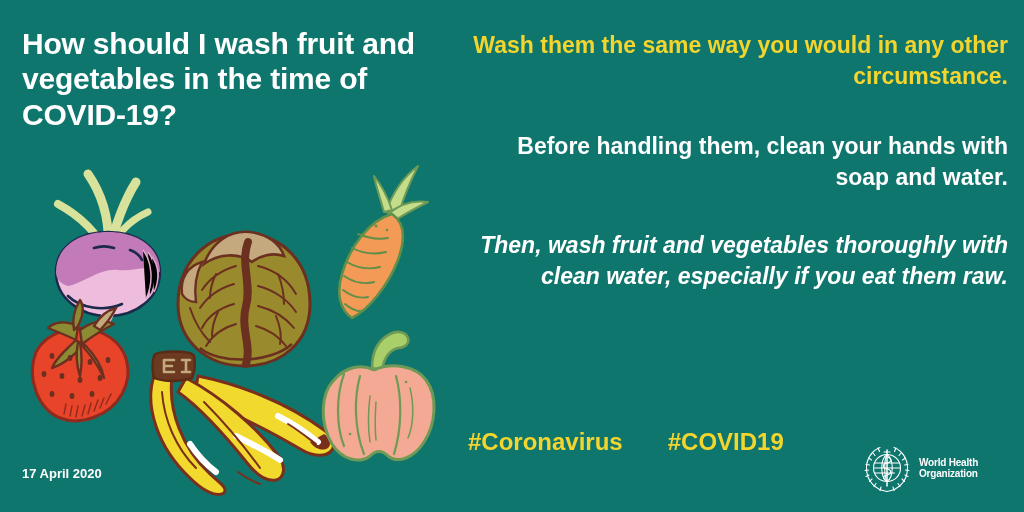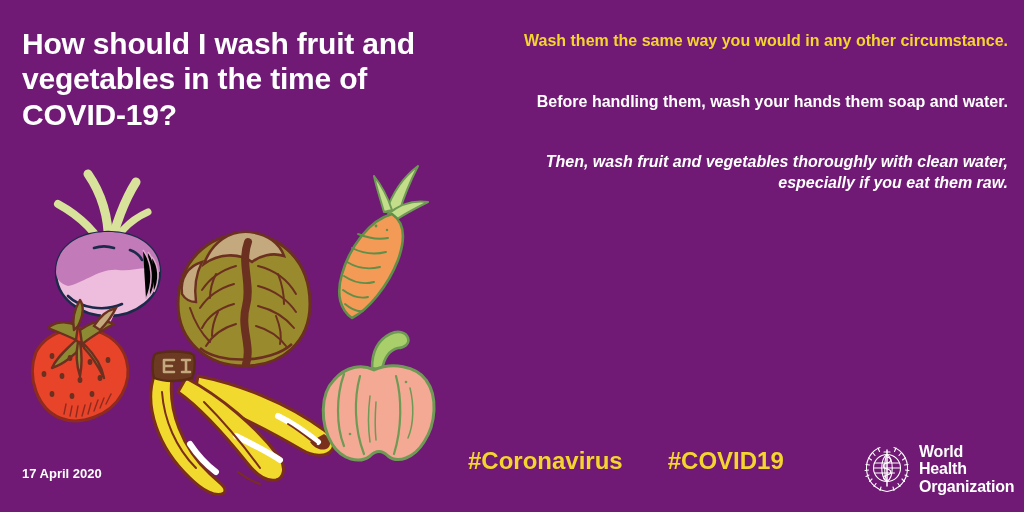--- a/index.html
+++ b/index.html
@@ -3,63 +3,63 @@
 <meta charset="utf-8">
 <style>
   html,body{margin:0;padding:0;}
   body{
     width:1024px;height:512px;overflow:hidden;
     font-family:"Liberation Sans",sans-serif;
     background:#56b94d;
   }
   #canvas{
     position:relative;width:1024px;height:512px;
-    background:#701a75;overflow:hidden;
+    background:#0f766e;overflow:hidden;
   }
 
   
   #headline{
     position:absolute;left:22px;top:26px;width:450px;
     color:#ffffff;font-size:30px;font-weight:bold;
     line-height:1.18;letter-spacing:-0.2px;
   }
 
   
   #rightcol{
     position:absolute;left:470px;top:30px;width:538px;
     text-align:right;
   }
   .para{
-    font-size:16px;font-weight:bold;line-height:1.33;
+    font-size:23px;font-weight:bold;line-height:1.33;
     color:#ffffff;
   }
   .para.lead{color:#f4d52e;}
   .para.gap1{margin-top:40px;}
   .para.gap2{margin-top:38px;font-style:italic;}
 
   
   #hashtags{
-    position:absolute;left:468px;top:447px;
+    position:absolute;left:468px;top:428px;
     color:#f4d52e;font-size:24px;font-weight:bold;
   }
   #hashtags span{display:inline-block;}
   #tag2{margin-left:45px;}
 
   #datestamp{
     position:absolute;left:22px;top:466px;
     color:#ffffff;font-size:13px;font-weight:bold;
   }
 
   #wholog{
     position:absolute;left:862px;top:443px;
     width:150px;height:52px;display:flex;align-items:center;gap:7px;
   }
   #wholog .emblem{width:50px;height:50px;flex:0 0 50px;}
   #wholog .wordmark{
-    color:#ffffff;font-size:16px;font-weight:bold;
+    color:#ffffff;font-size:10px;font-weight:bold;
     line-height:1.08;letter-spacing:-0.2px;
   }
 
   
   .veg{position:absolute;}
   #turnip{left:18px;top:160px;width:175px;height:165px;}
   #carrot{left:330px;top:160px;width:110px;height:170px;}
   #walnut{left:160px;top:212px;width:165px;height:165px;}
   #strawberry{left:8px;top:296px;width:145px;height:135px;}
   #bananas{left:128px;top:348px;width:215px;height:150px;}
@@ -67,21 +67,21 @@
 </style>
 </head>
 <body>
 
 <div id="canvas">
 
   <div id="headline">How should I wash fruit and vegetables in the time of COVID-19?</div>
 
   <div id="rightcol">
     <div class="para lead">Wash them the same way you would in any other circumstance.</div>
-    <div class="para gap1">Before handling them, wash your hands them soap and water.</div>
+    <div class="para gap1">Before handling them, clean your hands with soap and water.</div>
     <div class="para gap2">Then, wash fruit and vegetables thoroughly with clean water, especially if you eat them raw.</div>
   </div>
 
   <div id="hashtags">
     <span id="tag1">#Coronavirus</span><span id="tag2">#COVID19</span>
   </div>
 
   <div id="datestamp">17 April 2020</div>
 
   <div id="wholog">

